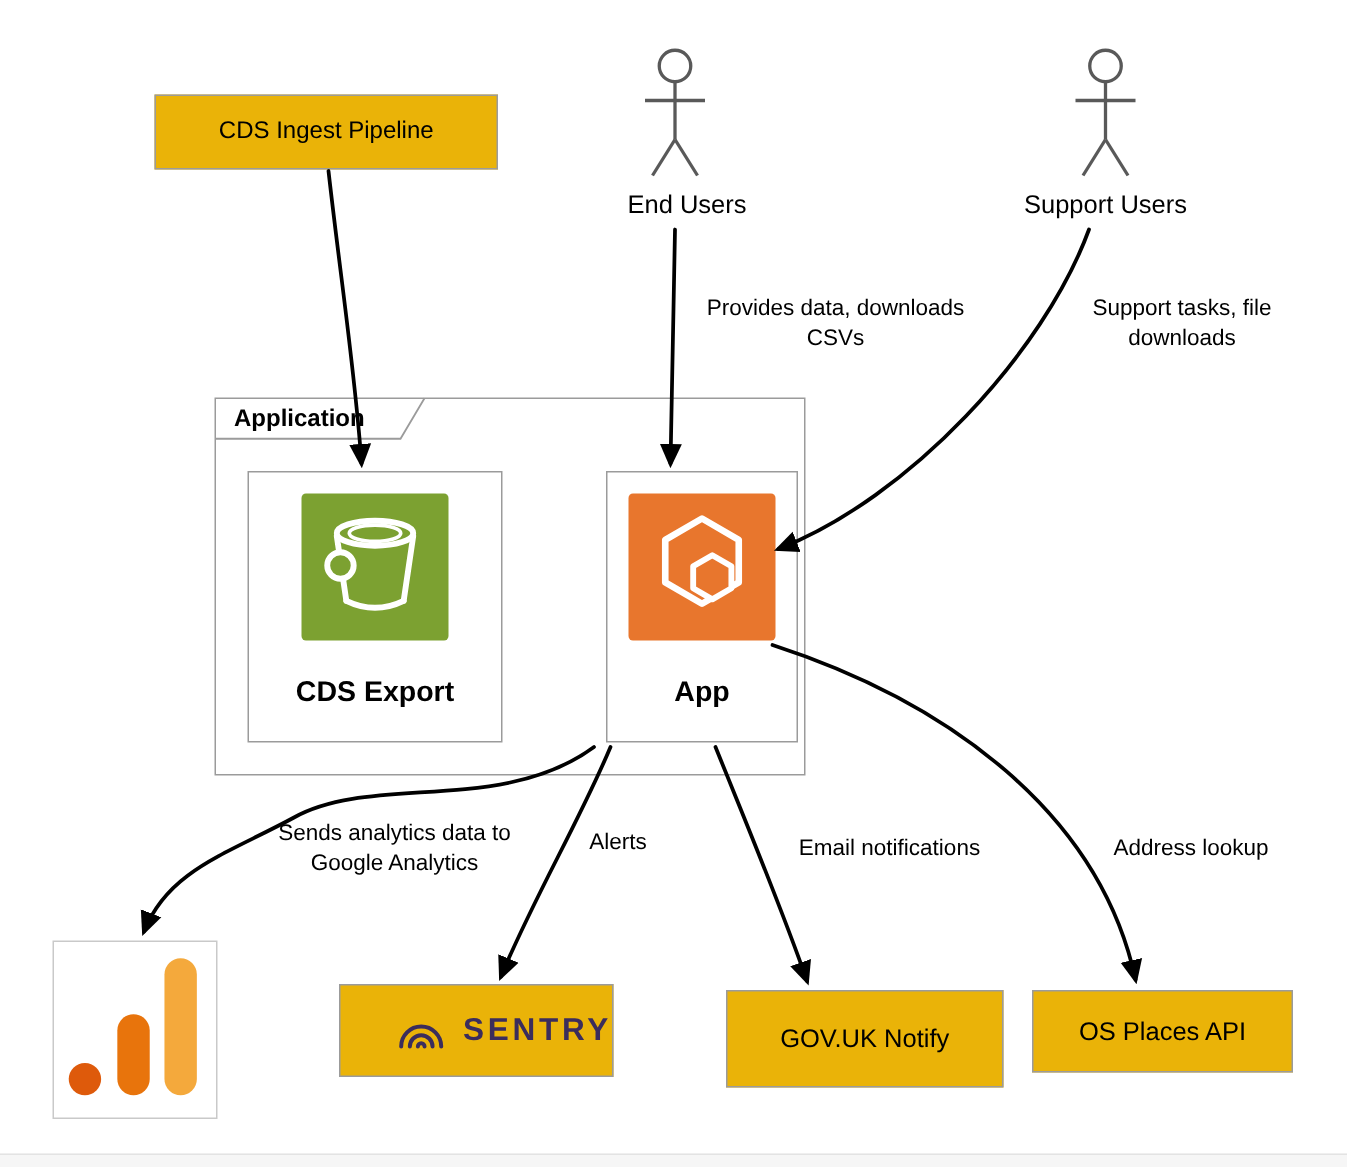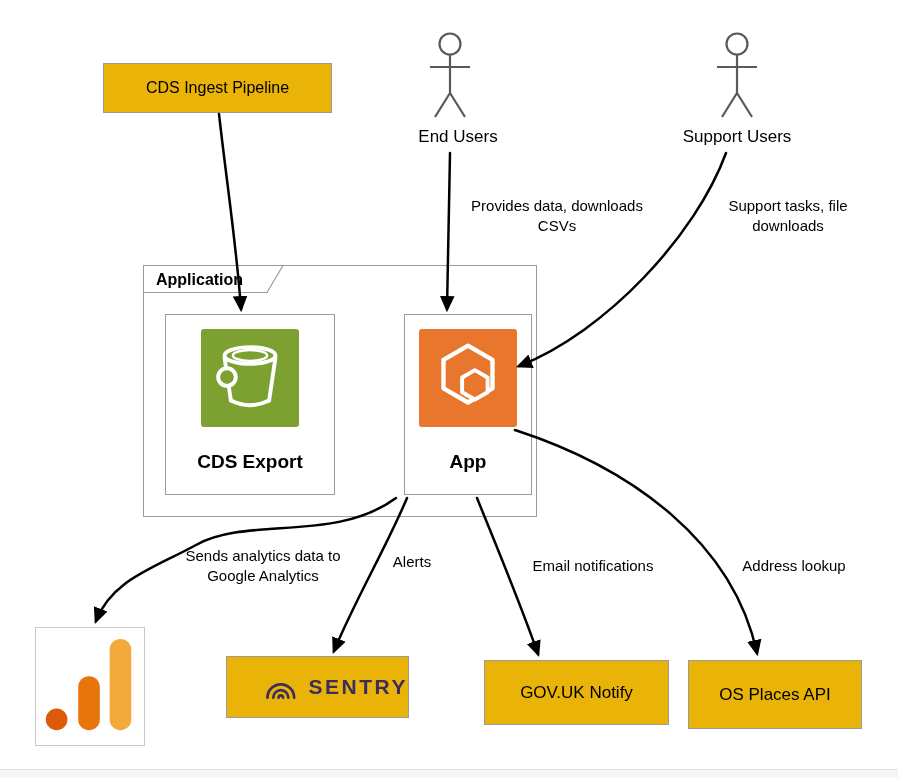--- a/index.html
+++ b/index.html
@@ -37,21 +37,21 @@
 
   #ga-node {
     position:absolute; left:35px; top:627px; width:110px; height:119px;
     border:1px solid #c9c9c9; background:#fff; box-sizing:border-box;
   }
 
   #sentry-node { left:226px; top:656px; width:183px; height:62px; gap:10px;padding-left:36px; }
   .sentry-text { font-size:21px; font-weight:600; letter-spacing:2.5px; color:#3B2D5C; }
 
   #notify-node   { left:460px; top:660px; width:185px; height:65px; font-size:17px;margin-left:24px; }
-  #osplaces-node { left:688px; top:660px; width:174px; height:69px; font-size:17px; }
+  #osplaces-node { left:688px; top:660px; width:174px; height:55px; font-size:17px; }
 
   .edge-label { position:absolute; font-size:15px; line-height:1.35; text-align:center; }
   #lbl-ingest   { left:227px; top:196px; width:190px; }
   #lbl-endusers { left:457px; top:196px; width:200px; }
   #lbl-support  { left:702px; top:196px; width:172px; }
   #lbl-ga       { left:167px; top:546px; width:192px; }
   #lbl-alerts   { left:362px; top:552px; width:100px; }
   #lbl-email    { left:493px; top:556px; width:200px; }
   #lbl-address  { left:694px; top:556px; width:200px; }
 

